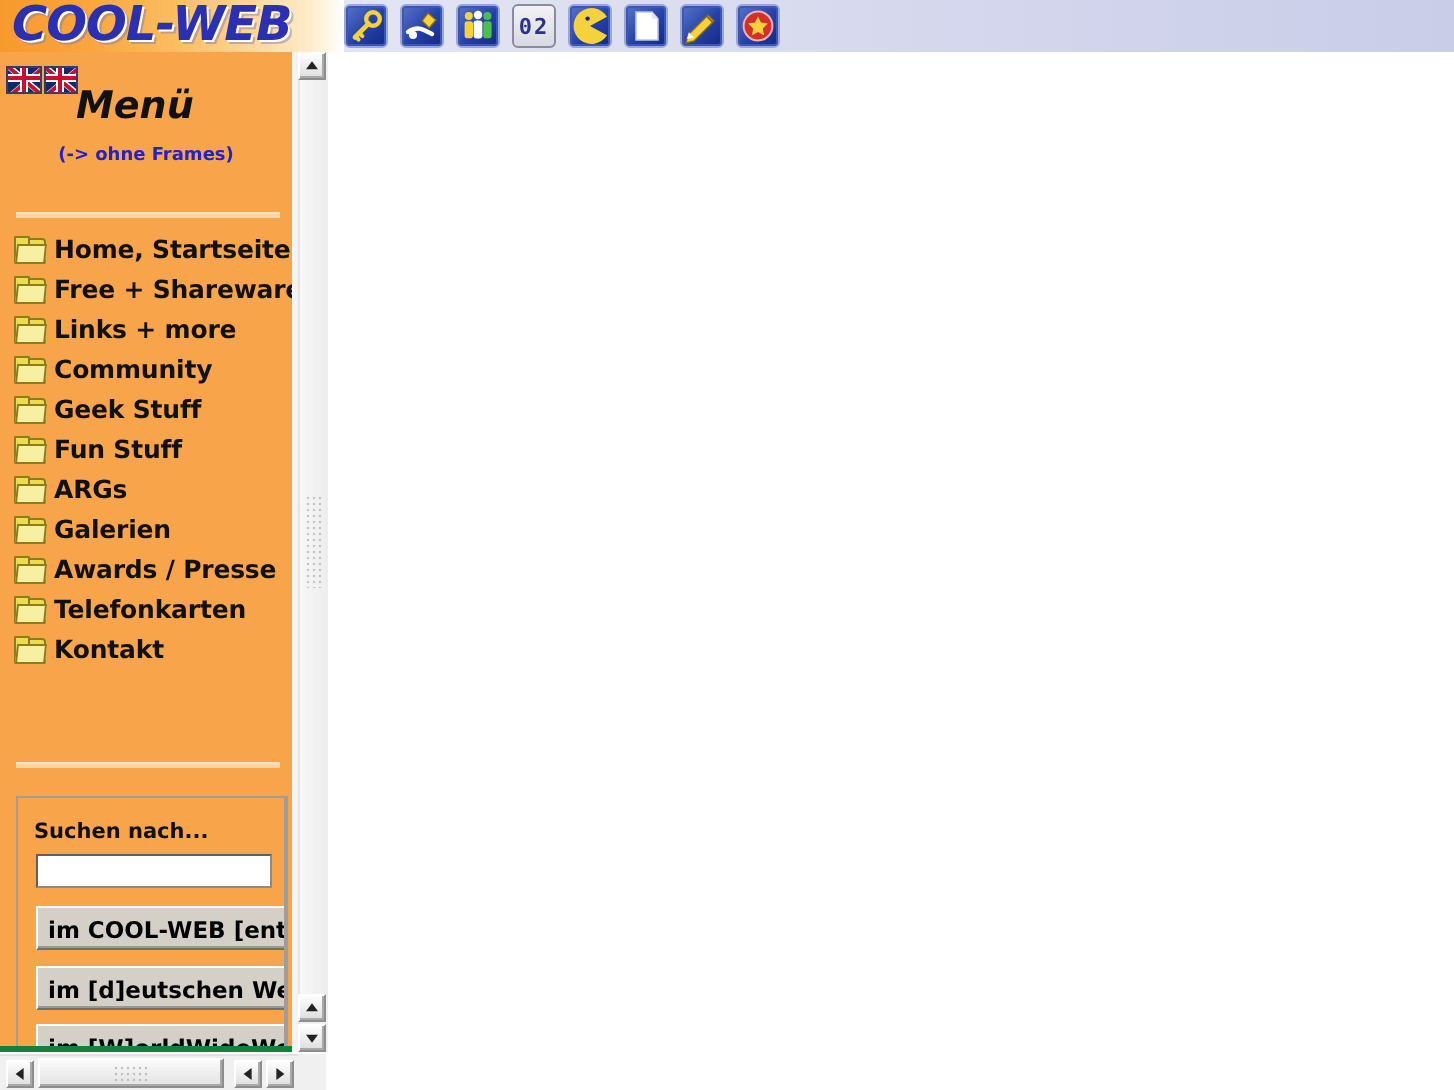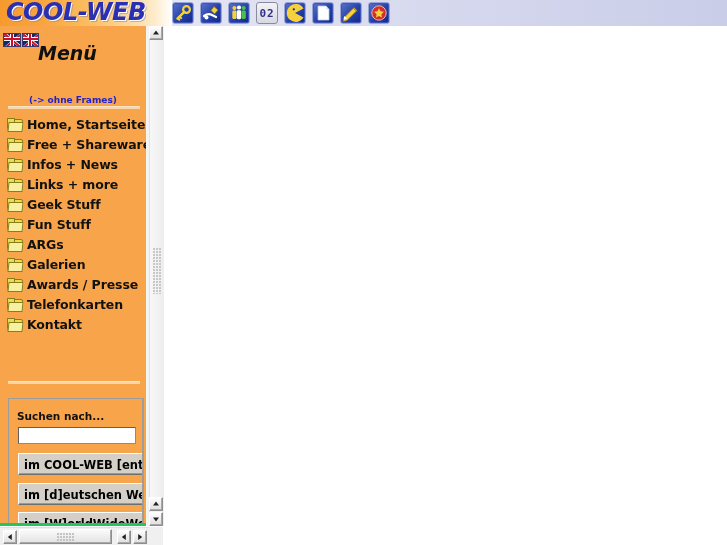--- a/index.html
+++ b/index.html
@@ -59,21 +59,21 @@
   }
 
   
   .left-frame{
     position:absolute;left:0;top:26px;width:146px;height:500px;
     background:#f9a košice;
     background:#f9a council;
     background:#F7A44B;
     overflow:hidden;
   }
-  .left-frame{background:#22c55e;}
+  .left-frame{background:#15803d;}
   .menu-pane{
     position:absolute;left:0;top:0;width:146px;height:497px;
     background:#F8A44A;
     overflow:hidden;
   }
   .flags{position:absolute;left:3px;top:7px;width:36px;height:16px;display:flex;gap:1px;}
   .flag{width:17px;height:12px;position:relative;overflow:hidden;border:1px solid #3b3b6b;}
   .flag .fbg{position:absolute;inset:0;background:#0d2a6b;}
   .flag .dx1,.flag .dx2{position:absolute;left:50%;top:-6px;width:3px;height:26px;background:#fff;transform-origin:center;}
   .flag .dx1{transform:rotate(50deg);}
@@ -87,21 +87,21 @@
   .flag .vr{position:absolute;left:6.5px;top:0;width:2px;height:100%;background:#c8102e;}
 
   .menu-title{
     position:absolute;left:38px;top:34px;
     font-family:"DejaVu Sans", sans-serif;
     font-size:19px;font-weight:bold;font-style:italic;color:#111111;
     transform:translateY(-18px);
     white-space:nowrap;
   }
   .frames-link{
-    position:absolute;left:0;top:69px;width:146px;text-align:center;
+    position:absolute;left:0;top:47px;width:146px;text-align:center;
     font-size:9px;font-weight:bold;color:#2222cc;
     font-family:"DejaVu Sans", sans-serif;
     cursor:pointer;
     white-space:nowrap;
   }
   .sep{
     position:absolute;left:8px;width:132px;height:2px;
     background:#FAD5A8;border-top:1px solid #fbe3c4;
   }
   .sep.top{top:80px;}
@@ -377,29 +377,29 @@
               <span class="front"></span>
             </span>
           <span class="menu-label">Free + Shareware</span>
         </div>
         <div class="menu-item">
           <span class="folder">
               <span class="back"></span>
               <span class="tab"></span>
               <span class="front"></span>
             </span>
-          <span class="menu-label">Infos + News</span>
-        </div>
-        <div class="menu-item">
-          <span class="folder">
-              <span class="back"></span>
-              <span class="tab"></span>
-              <span class="front"></span>
-            </span>
           <span class="menu-label">Links + more</span>
+        </div>
+        <div class="menu-item">
+          <span class="folder">
+              <span class="back"></span>
+              <span class="tab"></span>
+              <span class="front"></span>
+            </span>
+          <span class="menu-label">Community</span>
         </div>
         <div class="menu-item">
           <span class="folder">
               <span class="back"></span>
               <span class="tab"></span>
               <span class="front"></span>
             </span>
           <span class="menu-label">Geek Stuff</span>
         </div>
         <div class="menu-item">

